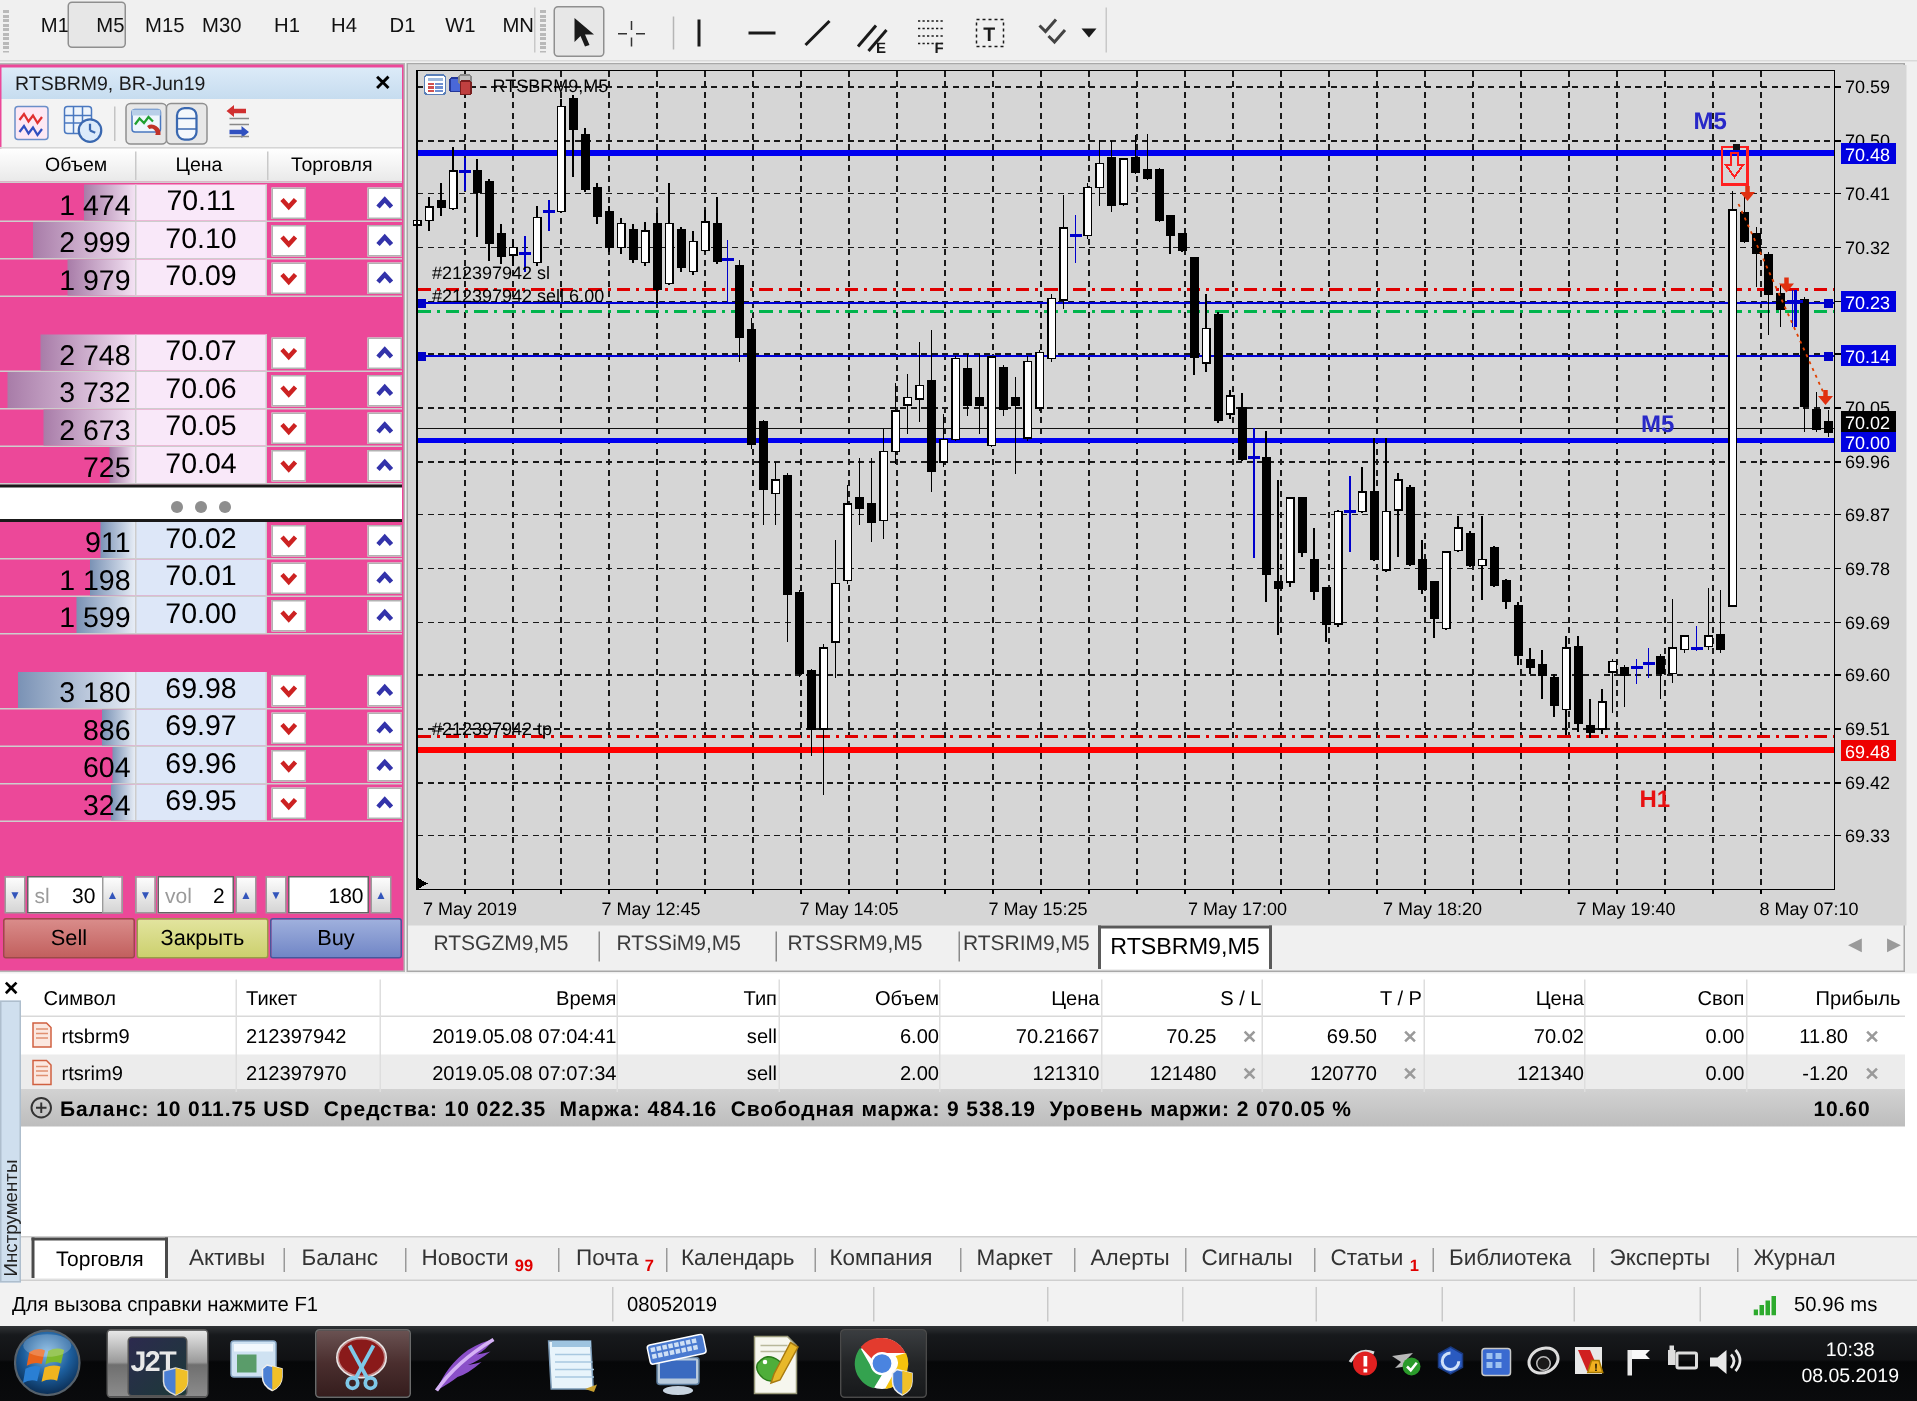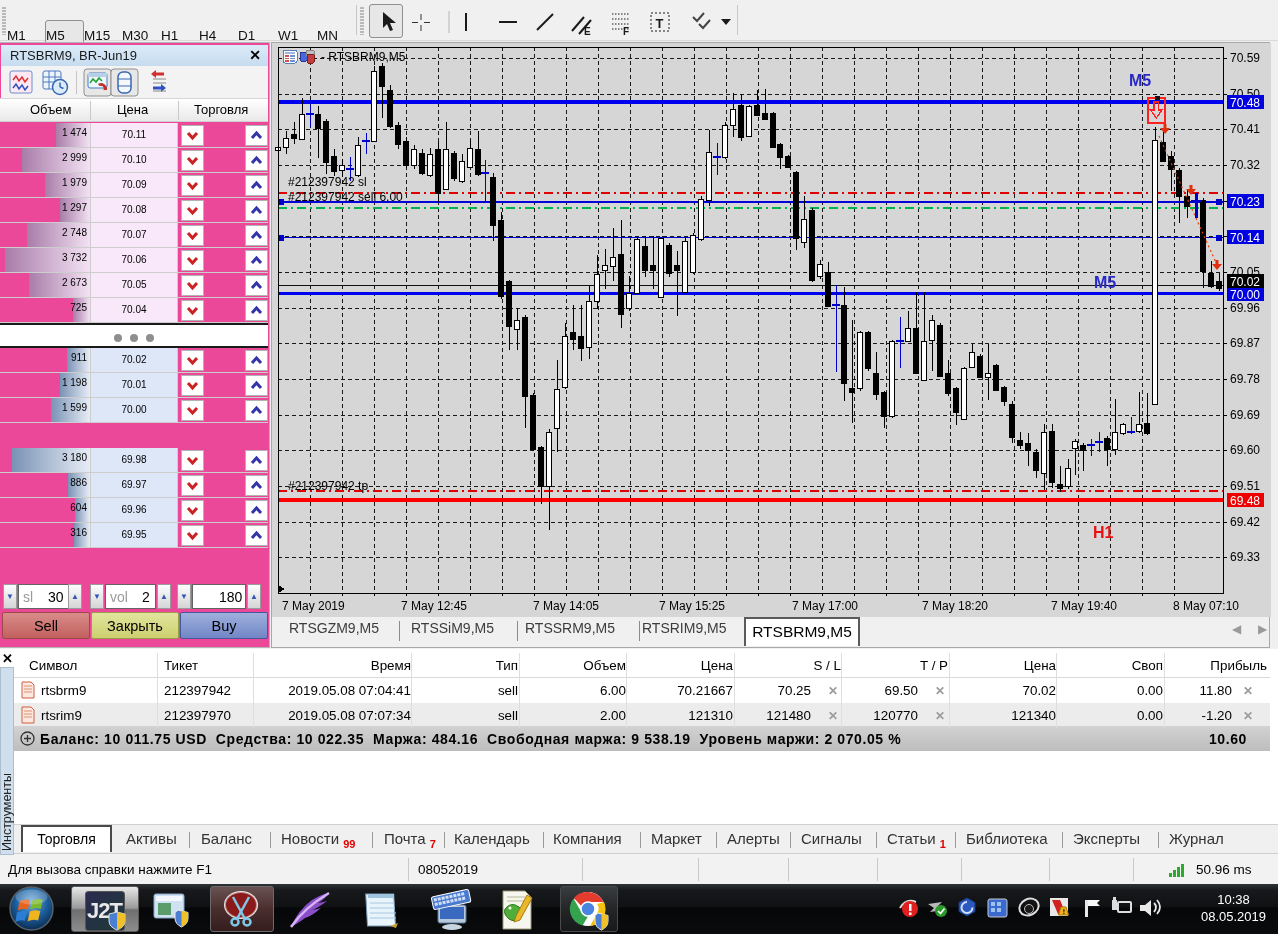--- a/index.html
+++ b/index.html
@@ -3,41 +3,41 @@
 * { margin:0; padding:0; box-sizing:border-box; }
 html,body { width:1278px; height:934px; overflow:hidden; background:#f0f0f0;
   font-family:"Liberation Sans",sans-serif; position:relative; }
 .abs { position:absolute; }
 
 
 #tb { position:absolute; left:0; top:0; width:1278px; height:41px; background:#f0f0f0;
   border-bottom:1px solid #d9d9d9; }
 .grip { position:absolute; top:6px; width:4px; height:29px;
   background:repeating-linear-gradient(#f0f0f0 0 1px, #b9b9b9 1px 3px); }
-.tfb { position:absolute; top:20px; width:39px; height:31px; text-align:left;
+.tfb { position:absolute; top:1px; width:39px; height:31px; text-align:right;
   line-height:31px; font-size:13.5px; color:#111; }
 .tfb.sel { background:#e7e7e7; border:1px solid #8f8f8f; border-radius:3px; line-height:29px; }
 .tool { position:absolute; top:4px; width:34px; height:34px; }
 .tool.sel { background:#e7e7e7; border:1px solid #8f8f8f; border-radius:3px; }
 .vsep { position:absolute; top:5px; width:1px; height:30px; background:#c8c8c8; }
 
 
 #dom { position:absolute; left:0; top:42px; width:270px; height:606px; background:#ec4899;
   border:1px solid #b5b5b5; border-left:none; }
 #domtitle { position:absolute; left:1px; top:2px; width:267px; height:21px;
   background:linear-gradient(#dcebf8,#c6dcEF); font-size:13px; color:#1a1a1a;
   line-height:21px; padding-left:9px; }
 #domtitle .x { position:absolute; right:7px; top:0; font-size:14px; color:#000; font-weight:bold; }
 #domtools { position:absolute; left:1px; top:23px; width:267px; height:34px; background:#f3f3f3; }
 #domhead { position:absolute; left:0px; top:55px; width:268px; height:24px;
   background:linear-gradient(#ffffff,#e9e9e9); border-top:1px solid #d5d5d5; border-bottom:1px solid #cfcfcf;
   font-size:13px; color:#000; }
 #domhead span { position:absolute; top:3px; }
 #domhead i { position:absolute; top:2px; width:1px; height:19px; background:#c9c9c9; font-style:normal; }
-.dr { position:absolute; left:0; width:268px; height:25px; border-bottom:1px solid #cdcdcd; font-size:10px; }
+.dr { position:absolute; left:0; width:268px; height:25px; border-bottom:1px solid #cdcdcd; font-size:19px; }
 .dvol { position:absolute; left:0; top:0; width:90px; height:24px; }
 .dvol span { position:absolute; right:3px; top:4px; color:#000; }
 .dbar { position:absolute; right:0; top:0; height:24px; }
 .dbar.a { background:linear-gradient(to right,#a87ca8,#f3e2f3); }
 .dbar.b { background:linear-gradient(to right,#7a92b5,#e7edf6); }
 .dpr { position:absolute; left:90px; top:0; width:88px; height:24px; text-align:center;
   line-height:24px; border-left:1px solid #cdcdcd; border-right:1px solid #cdcdcd; }
 .dpr.a { background:#f9e8f9; }
 .dpr.b { background:#dde7f8; }
 .dbtn { position:absolute; top:2px; width:23px; height:21px; background:#fff;
@@ -63,21 +63,21 @@
   border:1px solid #47579c; }
 
 
 #cw { position:absolute; left:271px; top:42px; width:999px; height:606px;
   border:1px solid #a8a8a8; background:#f0f0f0; }
 #ctabs { position:absolute; left:271px; top:648px; width:999px; height:0; }
 .ctab { position:absolute; top:-28px; font-size:14px; color:#3c3c3c; }
 .ctsep { position:absolute; top:-27px; width:1px; height:20px; background:#8a8a8a; }
 #ctsel { position:absolute; left:461px; top:-31px; width:116px; height:29px; background:#fff;
   border:2px solid #5a5a5a; border-bottom:none; text-align:center; line-height:26px;
-  font-size:15.5px; color:#000;margin-left:12px; }
+  font-size:15.5px; color:#000; }
 .carr { position:absolute; top:-26px; font-size:12px; color:#9a9a9a; }
 
 
 #tbox { position:absolute; left:0; top:649px; width:1278px; height:203px; background:#fff; }
 #sidev { position:absolute; left:0; top:18px; width:14px; height:188px; background:#cfdfee;
   border:1px solid #aebecd; z-index:6; }
 #tbl { position:absolute; left:14px; top:2px; width:1256px; font-size:13.4px; color:#000; }
 .trow { position:absolute; left:0; width:1256px; height:25px; }
 .tv { position:absolute; top:0; width:1px; height:75px; background:#dedede; font-style:normal; }
 .cell { position:absolute; top:5px; }
@@ -234,33 +234,20 @@
         <span>1 979</span>
       </div>
 <div class="dpr a">70.09</div>
 <div class="dbtn"><svg width="21" height="19">
           <path d="M6 7 l4.5 5 4.5 -5" stroke="#c22" stroke-width="3" fill="none"></path>
         </svg></div>
       <div class="dbtn u"><svg width="21" height="19">
           <path d="M6 12 l4.5 -5 4.5 5" stroke="#33a" stroke-width="3" fill="none"></path>
         </svg></div>
     </div>
-<div class="dr" style="top:155px">
-<div class="dvol">
-        <div class="dbar a" style="width:30px"></div>
-        <span>1 297</span>
-      </div>
-<div class="dpr a">70.08</div>
-<div class="dbtn"><svg width="21" height="19">
-          <path d="M6 7 l4.5 5 4.5 -5" stroke="#c22" stroke-width="3" fill="none"></path>
-        </svg></div>
-      <div class="dbtn u"><svg width="21" height="19">
-          <path d="M6 12 l4.5 -5 4.5 5" stroke="#33a" stroke-width="3" fill="none"></path>
-        </svg></div>
-    </div>
 <div class="dr" style="top:180px">
 <div class="dvol">
         <div class="dbar a" style="width:63px"></div>
         <span>2 748</span>
       </div>
 <div class="dpr a">70.07</div>
 <div class="dbtn"><svg width="21" height="19">
           <path d="M6 7 l4.5 5 4.5 -5" stroke="#c22" stroke-width="3" fill="none"></path>
         </svg></div>
       <div class="dbtn u"><svg width="21" height="19">
@@ -380,21 +367,21 @@
 <div class="dbtn"><svg width="21" height="19">
           <path d="M6 7 l4.5 5 4.5 -5" stroke="#c22" stroke-width="3" fill="none"></path>
         </svg></div>
       <div class="dbtn u"><svg width="21" height="19">
           <path d="M6 12 l4.5 -5 4.5 5" stroke="#33a" stroke-width="3" fill="none"></path>
         </svg></div>
     </div>
 <div class="dr" style="top:480px">
 <div class="dvol">
         <div class="dbar b" style="width:16px"></div>
-        <span>316</span>
+        <span>324</span>
       </div>
 <div class="dpr b">69.95</div>
 <div class="dbtn"><svg width="21" height="19">
           <path d="M6 7 l4.5 5 4.5 -5" stroke="#c22" stroke-width="3" fill="none"></path>
         </svg></div>
       <div class="dbtn u"><svg width="21" height="19">
           <path d="M6 12 l4.5 -5 4.5 5" stroke="#33a" stroke-width="3" fill="none"></path>
         </svg></div>
     </div>
   <div id="domdots">
@@ -993,21 +980,21 @@
     </defs>
     <circle cx="22.5" cy="22.5" r="21.5" fill="url(#orb)" stroke="#56616b" stroke-width="1.5"></circle>
     <path d="M10.5 15.5 q5.5 -3.5 10.5 -1.2 l-2.2 9 q-5 -1.8 -10 1.2 z" fill="#e8641d"></path>
     <path d="M23.2 14.6 q5.5 -2.8 10.5 -0.6 l-2 9 q-5.2 -2.2 -10.5 0.6 z" fill="#7db82c"></path>
     <path d="M8 26.5 q5 -2.8 10 -1.2 l-2.2 9.5 q-4.5 -1.7 -9.5 1.2 z" fill="#2a7fd4"></path>
     <path d="M20.8 25.6 q5.3 -2.2 10.5 -0.6 l-2.2 9.5 q-5 -2 -10.4 0.7 z" fill="#f0b41e"></path>
     <ellipse cx="22.5" cy="11" rx="16" ry="7.5" fill="#ffffff" opacity="0.22"></ellipse>
   </svg>
   <div class="tbtn" style="left:71px;width:68px;background:linear-gradient(#e8e8e8,#9a9a9a 48%,#6f6f6f 52%,#8c8c8c);border:1px solid #5a5a5a"></div>
   <div class="abs" style="left:85px;top:7px;width:40px;height:40px;background:linear-gradient(135deg,#2c2a4e,#1c3a38);border:1px solid #555;border-radius:3px"></div>
-  <div class="abs" style="left:87px;top:14px;color:#e8e8e8;font-size:22px;font-weight:bold;letter-spacing:-1px">J2T</div>
+  <div class="abs" style="left:87px;top:14px;color:#e8e8e8;font-size:19px;font-weight:bold;letter-spacing:-1px">J2T</div>
   <svg class="abs" style="left:107px;top:27px" width="20" height="20" viewBox="0 0 20 20">
       <path d="M10 1 L18 3 V10 Q18 16 10 19 Q2 16 2 10 V3 Z" fill="#4a7fd4" stroke="#ddd"></path>
       <path d="M10 1 L18 3 V10 Q18 16 10 19 Z" fill="#f0c028"></path>
     </svg>
 
   <svg class="abs" style="left:152px;top:8px" width="38" height="36" viewBox="0 0 38 36">
     <rect x="2" y="2" width="30" height="24" rx="2" fill="#cfe2f2" stroke="#8aa8c5"></rect>
     <rect x="4" y="4" width="26" height="5" fill="#f2f8fd"></rect>
     <rect x="6" y="11" width="13" height="12" fill="#5a9c6a"></rect>
     <path d="M26 18 L36 20.5 V26 Q36 32 29.5 35 Q23 32 23 26 V20.5 Z" fill="#4a7fd4" stroke="#eee"></path>

